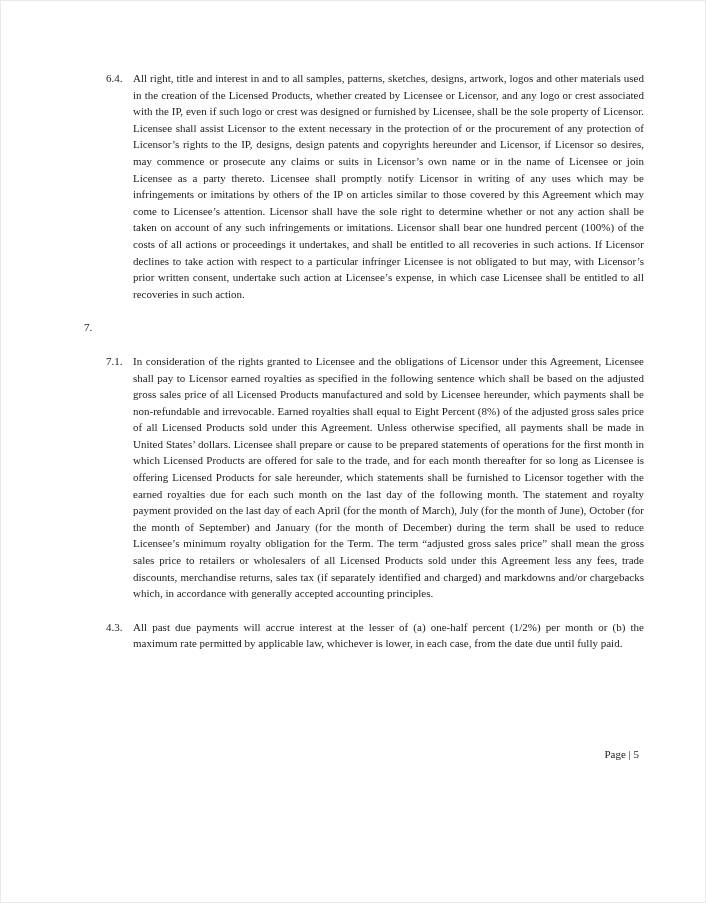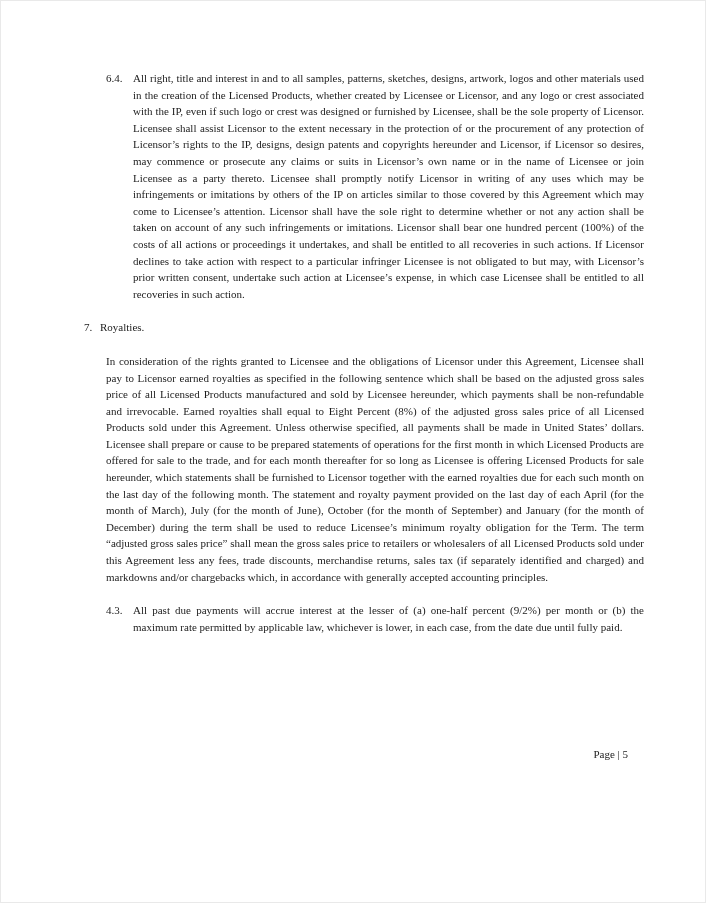--- a/index.html
+++ b/index.html
@@ -39,48 +39,48 @@
     font-family: Liberation Serif, serif;
   }
   .level-1 { padding-left: 83px; }
   .level-1 .num { width: 16px; }
   .level-1 .txt { text-align: left; }
   .level-2 { padding-left: 105px; }
   .level-2 .num { width: 27px; }
   .footer {
     position: absolute;
     top: 745px;
-    right: 77px;
+    right: 66px;
     font-size: 11px;
     line-height: 16px;
     color: #1c1c1c;
     margin-left: 48px;
   }
 </style>
 </head>
 <body>
 
 <div class="page">
   <div class="content">
 
     <div class="clause level-2">
       <span class="num">6.4.</span>
       <span class="txt">All right, title and interest in and to all samples, patterns, sketches, designs, artwork, logos and other materials used in the creation of the Licensed Products, whether created by Licensee or Licensor, and any logo or crest associated with the IP, even if such logo or crest was designed or furnished by Licensee, shall be the sole property of Licensor. Licensee shall assist Licensor to the extent necessary in the protection of or the procurement of any protection of Licensor’s rights to the IP, designs, design patents and copyrights hereunder and Licensor, if Licensor so desires, may commence or prosecute any claims or suits in Licensor’s own name or in the name of Licensee or join Licensee as a party thereto. Licensee shall promptly notify Licensor in writing of any uses which may be infringements or imitations by others of the IP on articles similar to those covered by this Agreement which may come to Licensee’s attention. Licensor shall have the sole right to determine whether or not any action shall be taken on account of any such infringements or imitations. Licensor shall bear one hundred percent (100%) of the costs of all actions or proceedings it undertakes, and shall be entitled to all recoveries in such actions. If Licensor declines to take action with respect to a particular infringer Licensee is not obligated to but may, with Licensor’s prior written consent, undertake such action at Licensee’s expense, in which case Licensee shall be entitled to all recoveries in such action.</span>
     </div>
 
     <div class="clause level-1">
       <span class="num">7.</span>
-      <span class="txt">Royalties.</span>
     </div>
 
     <div class="clause level-2">
+      <span class="num">7.1.</span>
       <span class="txt">In consideration of the rights granted to Licensee and the obligations of Licensor under this Agreement, Licensee shall pay to Licensor earned royalties as specified in the following sentence which shall be based on the adjusted gross sales price of all Licensed Products manufactured and sold by Licensee hereunder, which payments shall be non-refundable and irrevocable.  Earned royalties shall equal to Eight Percent (8%) of the adjusted gross sales price of all Licensed Products sold under this Agreement.  Unless otherwise specified, all payments shall be made in United States’ dollars.  Licensee shall prepare or cause to be prepared statements of operations for the first month in which Licensed Products are offered for sale to the trade, and for each month thereafter for so long as Licensee is offering Licensed Products for sale hereunder, which statements shall be furnished to Licensor together with the earned royalties due for each such month on the last day of the following month. The statement and royalty payment provided on the last day of each April (for the month of March), July (for the month of June), October (for the month of September) and January (for the month of December) during the term shall be used to reduce Licensee’s minimum royalty obligation for the Term.  The term “adjusted gross sales price” shall mean the gross sales price to retailers or wholesalers of all Licensed Products sold under this Agreement less any fees, trade discounts, merchandise returns, sales tax (if separately identified and charged) and markdowns and/or chargebacks which, in accordance with generally accepted accounting principles.</span>
     </div>
 
     <div class="clause level-2">
       <span class="num">4.3.</span>
-      <span class="txt">All past due payments will accrue interest at the lesser of (a) one-half percent (9/2%) per month or (b) the maximum rate permitted by applicable law, whichever is lower, in each case, from the date due until fully paid.</span>
+      <span class="txt">All past due payments will accrue interest at the lesser of (a) one-half percent (1/2%) per month or (b) the maximum rate permitted by applicable law, whichever is lower, in each case, from the date due until fully paid.</span>
     </div>
 
   </div>
 
   <div class="footer">Page | 5</div>
 </div>
 
 </body></html>

